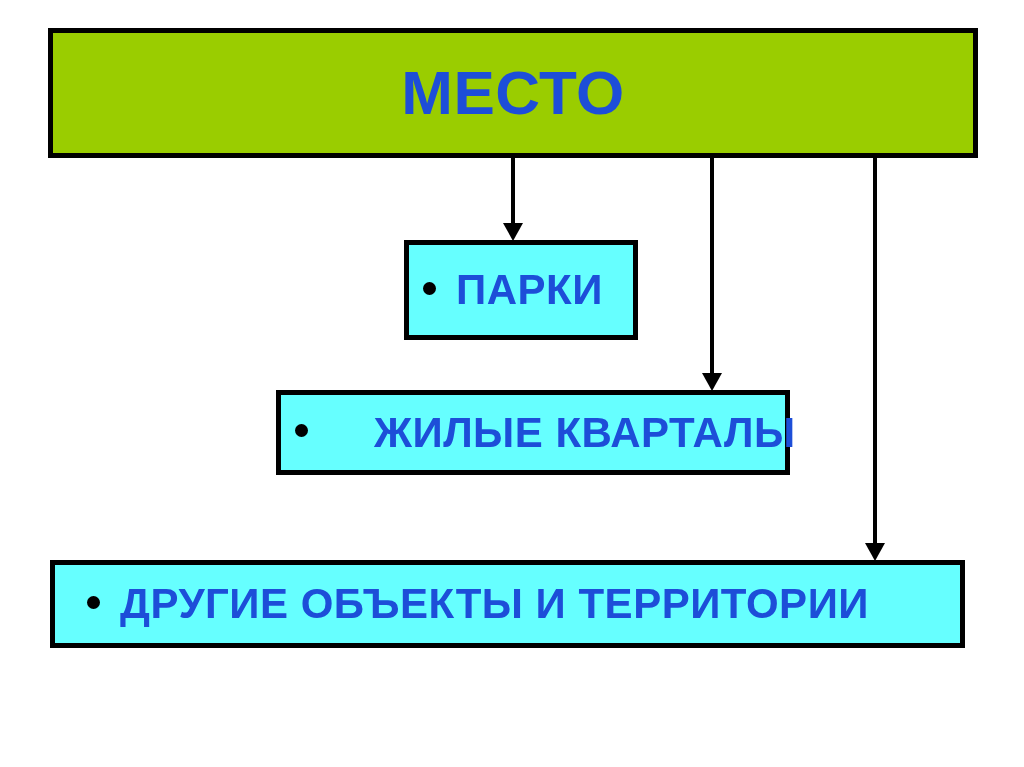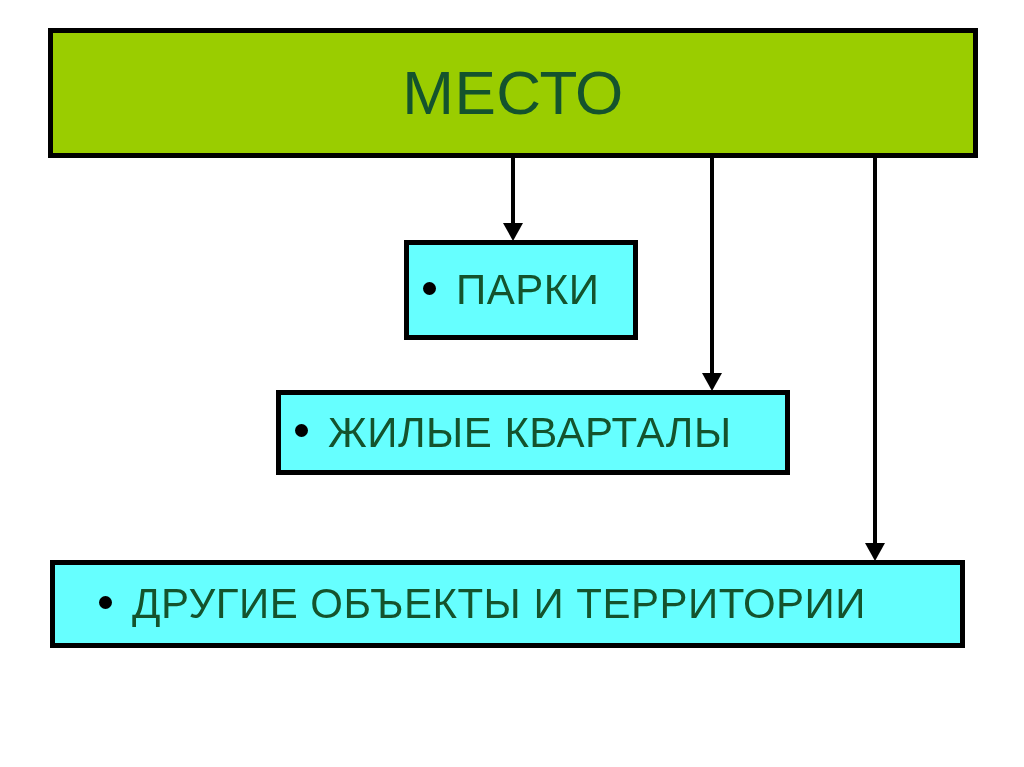--- a/index.html
+++ b/index.html
@@ -31,22 +31,22 @@
   .node.root {
     background: #9ACD00;
     justify-content: center;
   }
   .node.leaf {
     background: #66FFFF;
     justify-content: flex-start;
   }
 
   .node-label {
-    color: #14532d;
-    font-weight: 400;
+    color: #1d4ed8;
+    font-weight: 700;
     letter-spacing: 0.5px;
     white-space: nowrap;
     line-height: 1;
   }
 
   
   #node-root {
     left: 48px;
     top: 28px;
     width: 930px;
@@ -66,30 +66,31 @@
   }
   #node-parks .node-label { font-size: 42px; }
 
   
   #node-residential {
     left: 276px;
     top: 390px;
     width: 514px;
     height: 85px;
     padding-left: 14px;
+    gap: 46px;
   }
   #node-residential .node-label { font-size: 42px; }
 
   
   #node-other {
     left: 50px;
     top: 560px;
     width: 915px;
     height: 88px;
-    padding-left: 44px;
+    padding-left: 32px;
   }
   #node-other .node-label { font-size: 42px; }
 
   
   .bullet {
     display: inline-block;
     width: 13px;
     height: 13px;
     border-radius: 50%;
     background: #000000;

